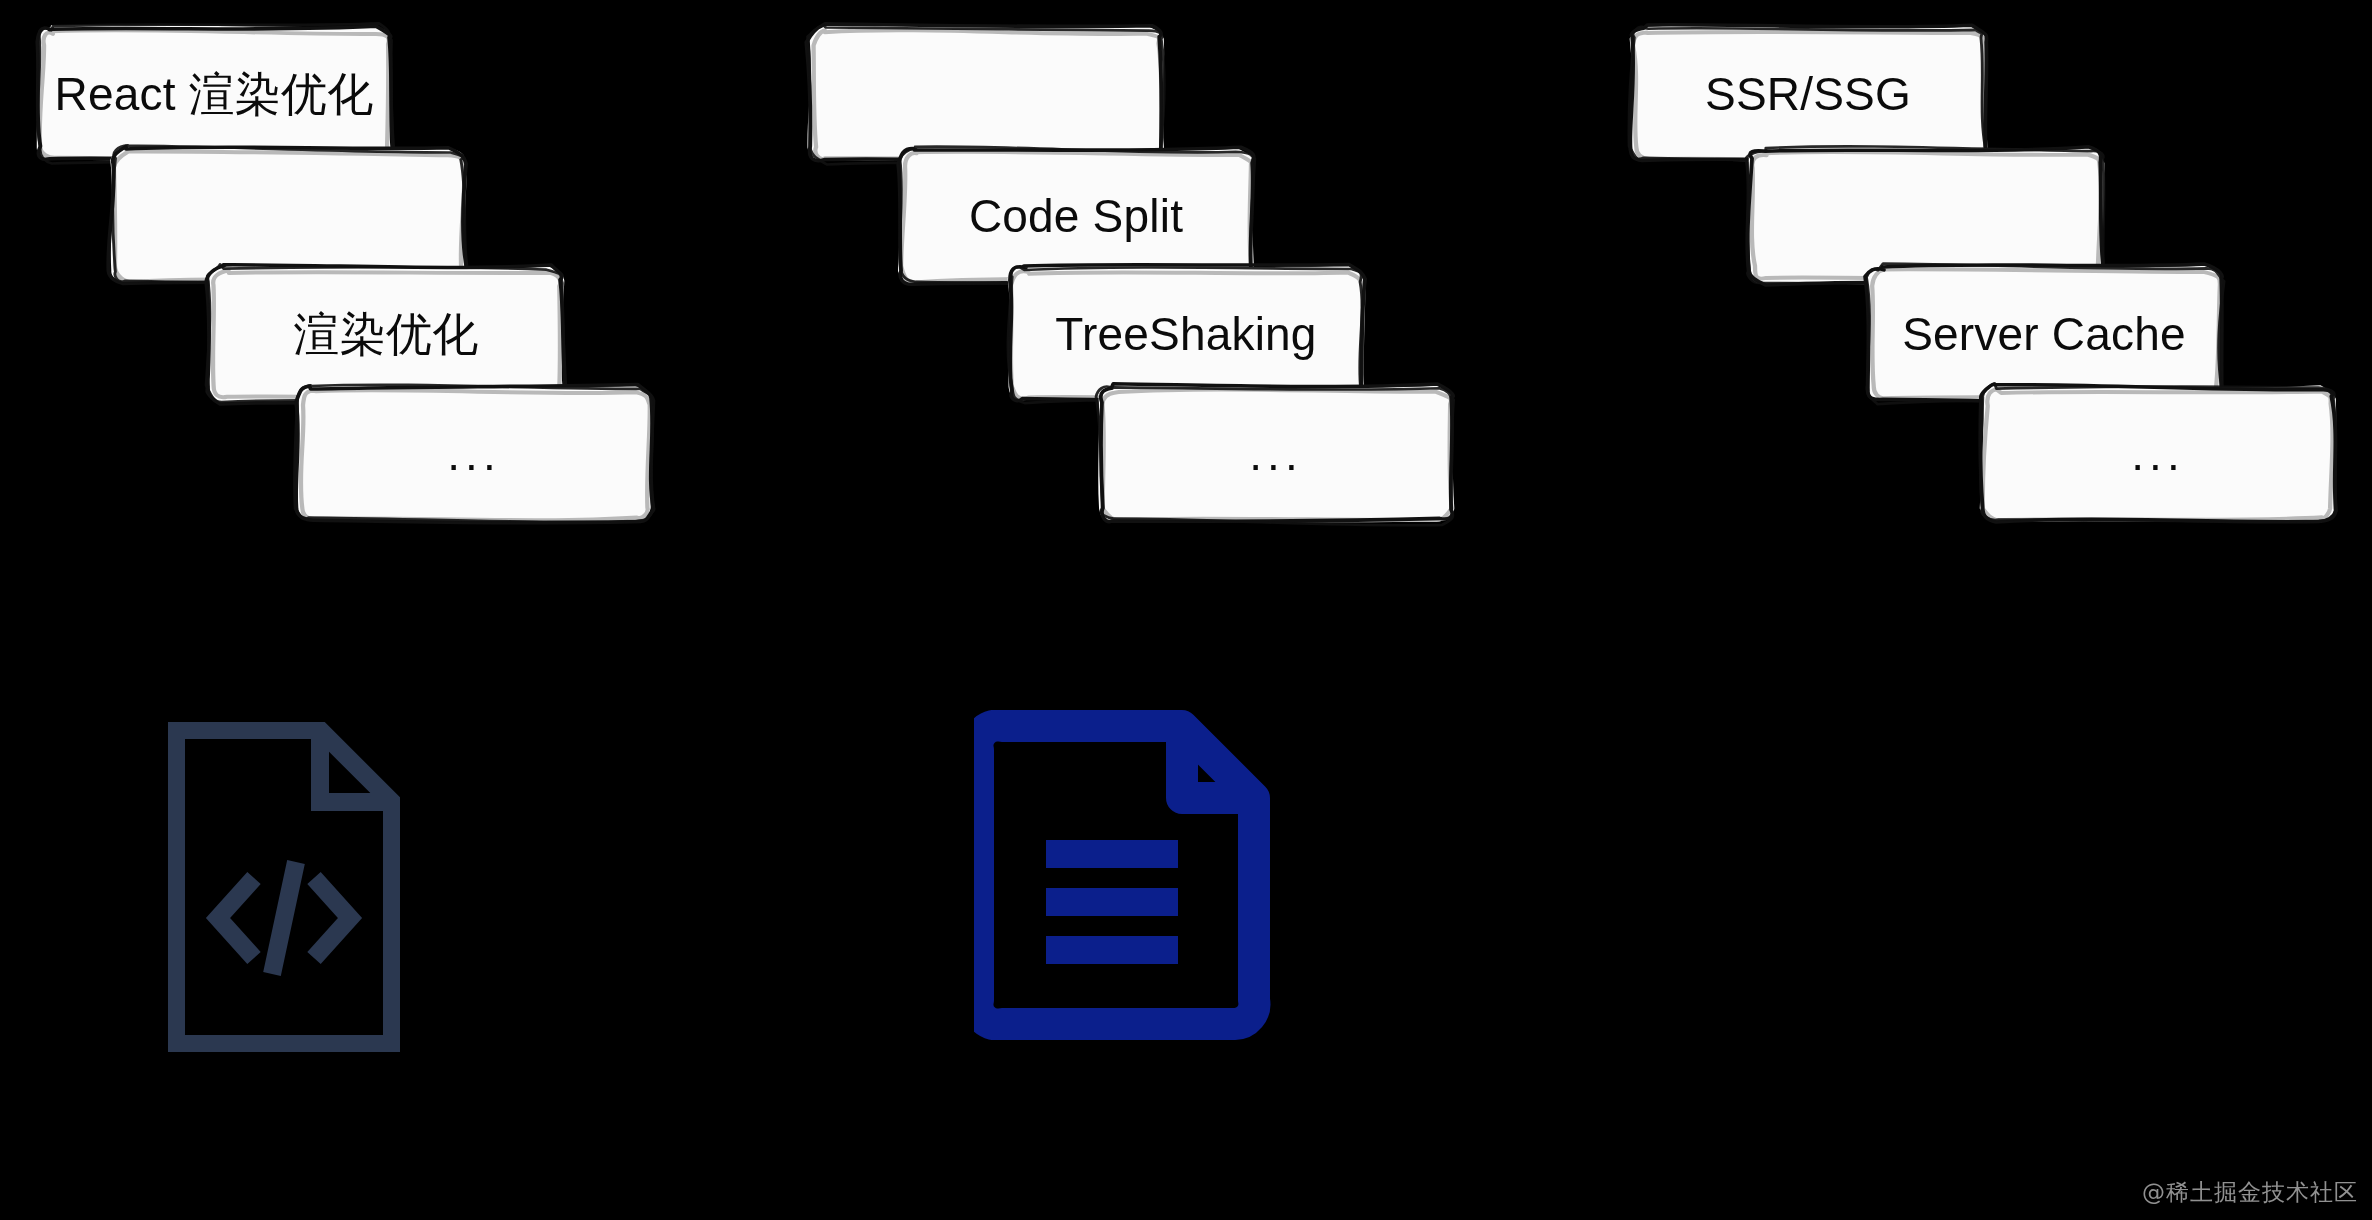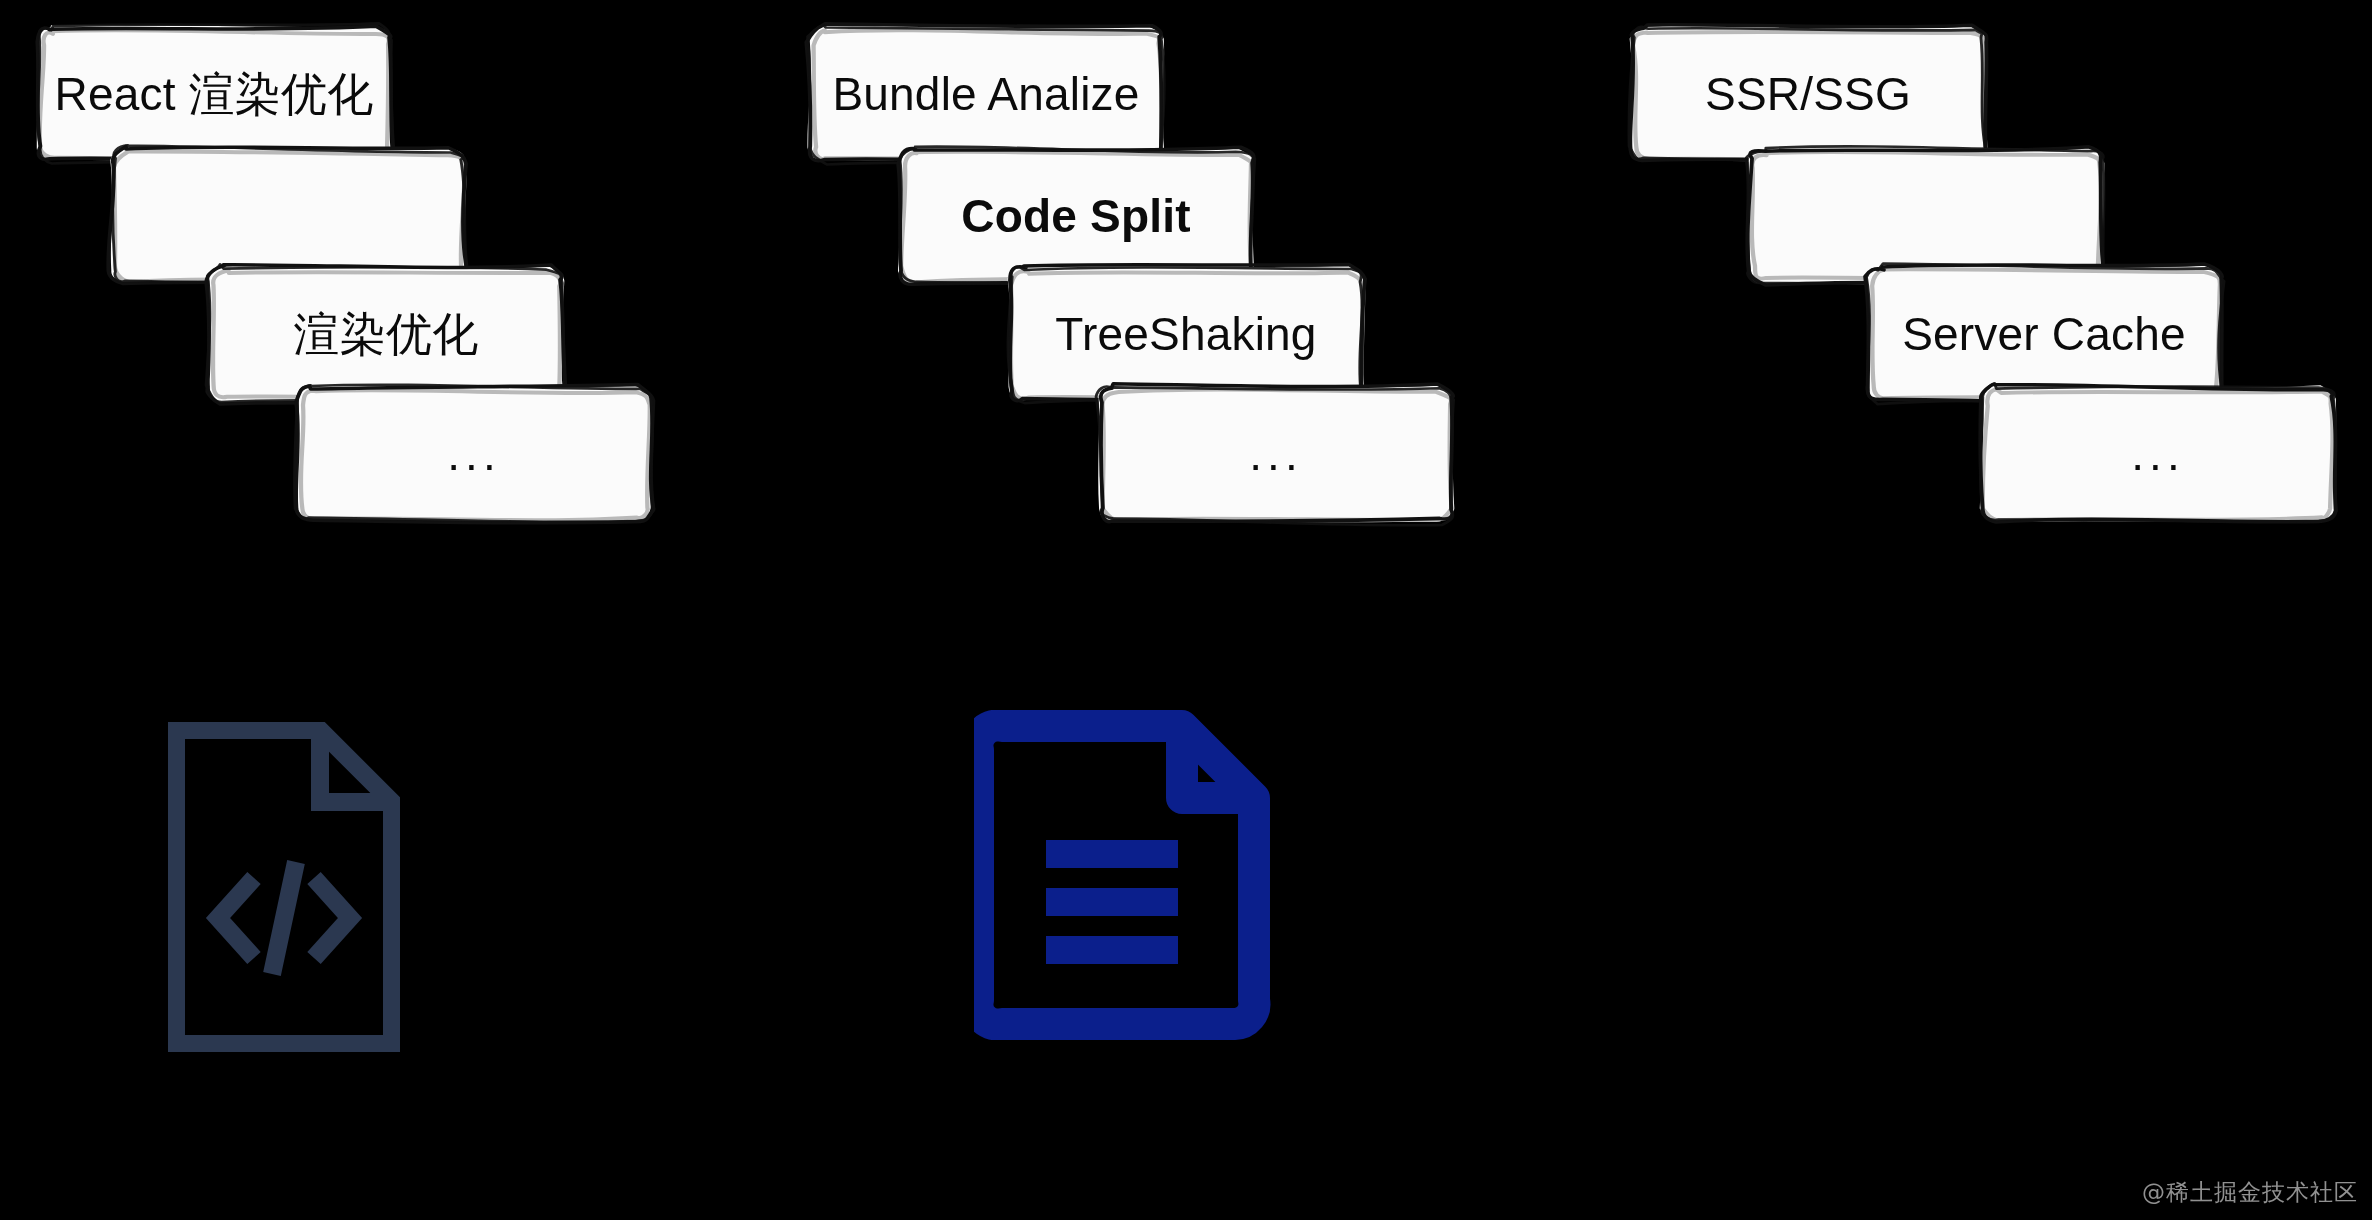--- a/index.html
+++ b/index.html
@@ -117,23 +117,22 @@
       </div>
     </div>
     <div style="position: absolute; inset: 0px;">
       <div class="note" style="left: 800px; top: 18px; width: 372px; height: 152px;">
         <svg class="note-svg" viewBox="-10 -10 392 172" preserveAspectRatio="none">
           <path d="M 14.633707133058985 -0.9601423182441703 C 117.28611111111111 -4.190742455418381 253.5942352537723 2.5519084362139917 358.03017832647464 0.01842764060356643 C 372.72529835390947 7.329802812071331 371.025768175583 7.599614197530864 373.34146433470505 13.489590192043895 C 375.2081893004115 53.89849622770919 368.8432270233196 98.58435699588478 373.634231824417 136.92001200274348 C 373.16145061728395 147.98200445816187 367.9532784636488 150.37280349794239 355.9751474622771 151.77635973936898 C 255.0117489711934 156.44699417009602 118.86258916323732 149.83162037037036 14.63087791495199 151.1253000685871 C 6.545751028806585 153.76013203017834 -0.48217421124828547 146.2274742798354 -2.1319101508916325 136.43349965706446 C -2.6898765432098766 98.38808470507544 4.105655006858711 54.42703189300411 -0.0465500685871056 13.167625171467764 C -1.3884670781893005 6.3975188614540475 5.852743484224966 2.09695987654321 13.553624828532236 -1.605656721536351 Z" fill="#fbfbfb" stroke="none"></path>
           <path d="M 11.910519547325103 1.0102366255144033 C 118.59878086419754 -5.591255144032922 250.88383230452678 5.912191358024692 349.5597479423868 2.4835390946502063 C 366.6650462962963 6.463528806584362 364.9493569958848 5.637345679012347 363.82008744855966 13.901286008230453 C 369.1290895061728 53.32942386831276 365.83932613168724 96.44027777777778 366.69153806584364 131.26347736625513 C 364.8709104938272 138.00643004115227 361.07373971193414 141.720987654321 354.17409979423866 146.57011316872428 C 250.77050925925928 145.89454732510288 114.57259773662553 142.879475308642 12.267772633744856 143.82119341563785 C 5.787885802469136 146.7937757201646 0.1759002057613166 137.71574074074076 2.97255658436214 131.01671810699588 C -0.23695987654320994 94.90411522633745 0.8436471193415636 48.429783950617285 0.2884516460905351 16.156687242798355 C 2.615972222222222 8.0255658436214 7.055838477366256 0.021604938271605256 12.215457818930041 -0.7588991769547324 Z" fill="none" stroke="#b9b9b9" stroke-width="4.5" stroke-linecap="round" stroke-linejoin="round" transform="translate(4,5)"></path>
           <path d="M 16.44101851851852 -3.365246913580247 C 118.79996913580247 -2.0055555555555555 251.8092901234568 0.9689506172839506 361.5312037037037 -1.1528395061728394 C 371.76126543209875 4.251296296296297 371.62836419753086 9.336913580246915 368.5547222222222 10.992901234567901 C 371.2958950617284 53.441481481481475 371.14077160493827 97.8382098765432 370.3115740740741 138.67197530864198 C 373.9638580246914 147.365 364.986512345679 153.87283950617285 354.80175925925926 149.88438271604937 C 254.72515432098766 158.22185185185185 120.6055864197531 146.4408024691358 15.625277777777779 150.23012345679012 C 4.6997839506172845 154.21203703703705 -1.9220061728395064 148.9420987654321 0.7821296296296296 134.9091975308642 C 1.567746913580247 99.13555555555556 -0.27626543209876564 51.17672839506172 -3.3276851851851856 17.521604938271604 C 3.169043209876543 5.592407407407408 8.50280864197531 0.5446913580246912 12.895833333333334 -1.1326543209876543 Z" fill="none" stroke="#111111" stroke-width="4" stroke-linecap="round" stroke-linejoin="round"></path>
           <path d="M 17.255524691358026 0.694780521262003 C 115.05325445816187 1.339341563786009 249.4355109739369 3.5871947873799725 356.55834362139916 4.213648834019205 C 369.8074314128944 3.979197530864198 373.1758607681756 8.540631001371743 370.66856995884774 13.828813443072702 C 376.45346021947876 56.29312757201646 373.83917352537725 98.41258573388203 369.719537037037 137.27360768175583 C 376.0846742112483 150.21446502057614 364.99878257887514 153.93639231824417 356.64457818930043 148.68136488340193 C 249.79440672153635 158.47654320987655 116.22802126200276 150.2453840877915 18.377026748971193 155.7854183813443 C 6.835991083676269 148.21269547325102 2.5402229080932783 146.87289437585736 0.2502160493827159 135.11910150891632 C 0.6227606310013725 101.35625514403291 1.98872085048011 55.75225651577503 -2.0025205761316873 11.215747599451303 C 3.9280486968449937 4.640555555555556 6.866848422496571 1.616803840877915 14.552150205761317 -1.7913100137174214 Z" fill="none" stroke="#111111" stroke-width="3" stroke-linecap="round" stroke-linejoin="round" opacity="0.9"></path>
         </svg>
-        <div class="note-label">Bundle Analize</div>
-      </div>
-      <div class="note" style="left: 890px; top: 140px; width: 372px; height: 152px; font-weight: bold;">
+      </div>
+      <div class="note" style="left: 890px; top: 140px; width: 372px; height: 152px;">
         <svg class="note-svg" viewBox="-10 -10 392 172" preserveAspectRatio="none">
           <path d="M 14.251781550068587 1.950010288065844 C 120.2155024005487 -2.7223593964334705 253.425066872428 4.316793552812071 356.82664780521264 -0.41895061728395067 C 370.2701217421125 7.732136488340192 373.1312911522634 6.668820301783265 370.82743998628257 12.149125514403291 C 372.7462225651577 52.74589163237311 371.26788580246915 100.33566186556926 373.7208247599451 137.12090534979424 C 371.67047153635116 144.78557270233196 364.3415174897119 151.38398491083677 358.1734687928669 151.56305555555556 C 251.0695353223594 155.1178463648834 120.45885288065844 151.0804561042524 14.052038751714678 152.9422427983539 C 5.530080589849109 153.8093792866941 -0.03344135802469135 144.29174211248286 -1.5767986968449932 138.32513374485598 C 0.19877400548696844 99.32683813443073 1.451301440329218 54.68450960219478 1.1536231138545954 13.178395061728395 C 1.9822822359396433 7.736889574759946 6.939747942386832 1.1254252400548699 14.90997085048011 -1.0313065843621398 Z" fill="#fbfbfb" stroke="none"></path>
           <path d="M 11.389711934156379 -1.0213734567901234 C 116.59340534979424 -3.5889146090534982 250.65314814814818 2.318852880658436 353.91856995884774 1.8871141975308643 C 363.3170781893004 7.0121656378600825 367.820524691358 10.368081275720165 366.3918724279835 12.07337962962963 C 365.7718621399177 51.75769032921811 363.1456790123457 92.82842078189302 366.8096193415638 131.53742283950618 C 368.83775720164607 139.64765946502058 362.1486111111111 143.09987139917695 351.1718106995885 146.27924382716049 C 251.39476337448562 144.0820730452675 116.74932098765433 138.58243312757202 11.478446502057613 146.2988425925926 C 4.402880658436215 146.86093106995884 0.7878086419753085 141.0761059670782 -2.2704732510288066 127.59621913580247 C -2.2978909465020574 96.18423353909466 3.2240740740740743 48.780889917695475 1.925051440329218 16.17137345679012 C 1.2124485596707821 3.8519804526748977 8.53811728395062 -1.3032150205761317 14.065020576131687 0.02430555555555558 Z" fill="none" stroke="#b9b9b9" stroke-width="4.5" stroke-linecap="round" stroke-linejoin="round" transform="translate(4,5)"></path>
           <path d="M 15.816049382716049 1.3968209876543214 C 116.39351851851852 0.39725308641975277 251.53246913580247 3.8569444444444447 359.5617901234568 -1.8685493827160495 C 374.9437037037037 4.909660493827161 375.07376543209875 7.813796296296297 371.64086419753085 15.999413580246914 C 374.46722222222223 51.555401234567896 367.9083950617284 100.70398148148148 370.45327160493827 139.0007098765432 C 371.52407407407406 149.33447530864197 366.2763580246913 155.5275 358.399012345679 149.53533950617285 C 255.47425925925927 156.0468827160494 116.01765432098766 148.48435185185184 14.678086419753086 153.2033024691358 C 3.0377777777777784 154.29262345679012 -1.187716049382716 145.77453703703705 1.6904938271604937 138.0045987654321 C -0.9053703703703702 100.6716975308642 2.580246913580247 51.598055555555554 -1.3637654320987656 17.539228395061727 C 1.4848148148148148 7.784104938271605 3.0815432098765436 -1.0450925925925927 15.115308641975309 -0.19280864197530864 Z" fill="none" stroke="#111111" stroke-width="4" stroke-linecap="round" stroke-linejoin="round"></path>
           <path d="M 16.49167352537723 -2.2849142661179696 C 120.91203703703704 -4.523892318244171 249.0971742112483 7.116965020576132 354.15128257887517 3.338892318244171 C 373.6970781893004 4.783864883401921 368.58690672153637 6.679043209876544 374.44052126200273 11.147884087791494 C 371.5295267489712 53.9879183813443 369.8884910836763 101.91519547325103 369.8927229080933 137.67539437585734 C 373.1027160493827 143.82160150891633 366.57526063100136 155.95875514403292 361.0412208504801 148.25475651577503 C 250.70997942386833 155.8182475994513 119.420548696845 152.74305555555554 17.21934842249657 150.6193038408779 C 4.804650205761317 148.31118998628259 3.4376886145404666 143.00143004115228 1.3604389574759943 138.90236968449932 C -2.3999382716049382 94.43376200274348 5.480013717421125 56.26721193415637 0.39782578875171465 11.237287379972564 C 1.869547325102881 7.319296982167353 9.040857338820302 -0.32626543209876524 17.264842249657065 -0.6426097393689985 Z" fill="none" stroke="#111111" stroke-width="3" stroke-linecap="round" stroke-linejoin="round" opacity="0.9"></path>
         </svg>
         <div class="note-label">Code Split</div>
       </div>
       <div class="note" style="left: 1000px; top: 258px; width: 372px; height: 152px;">
         <svg class="note-svg" viewBox="-10 -10 392 172" preserveAspectRatio="none">

